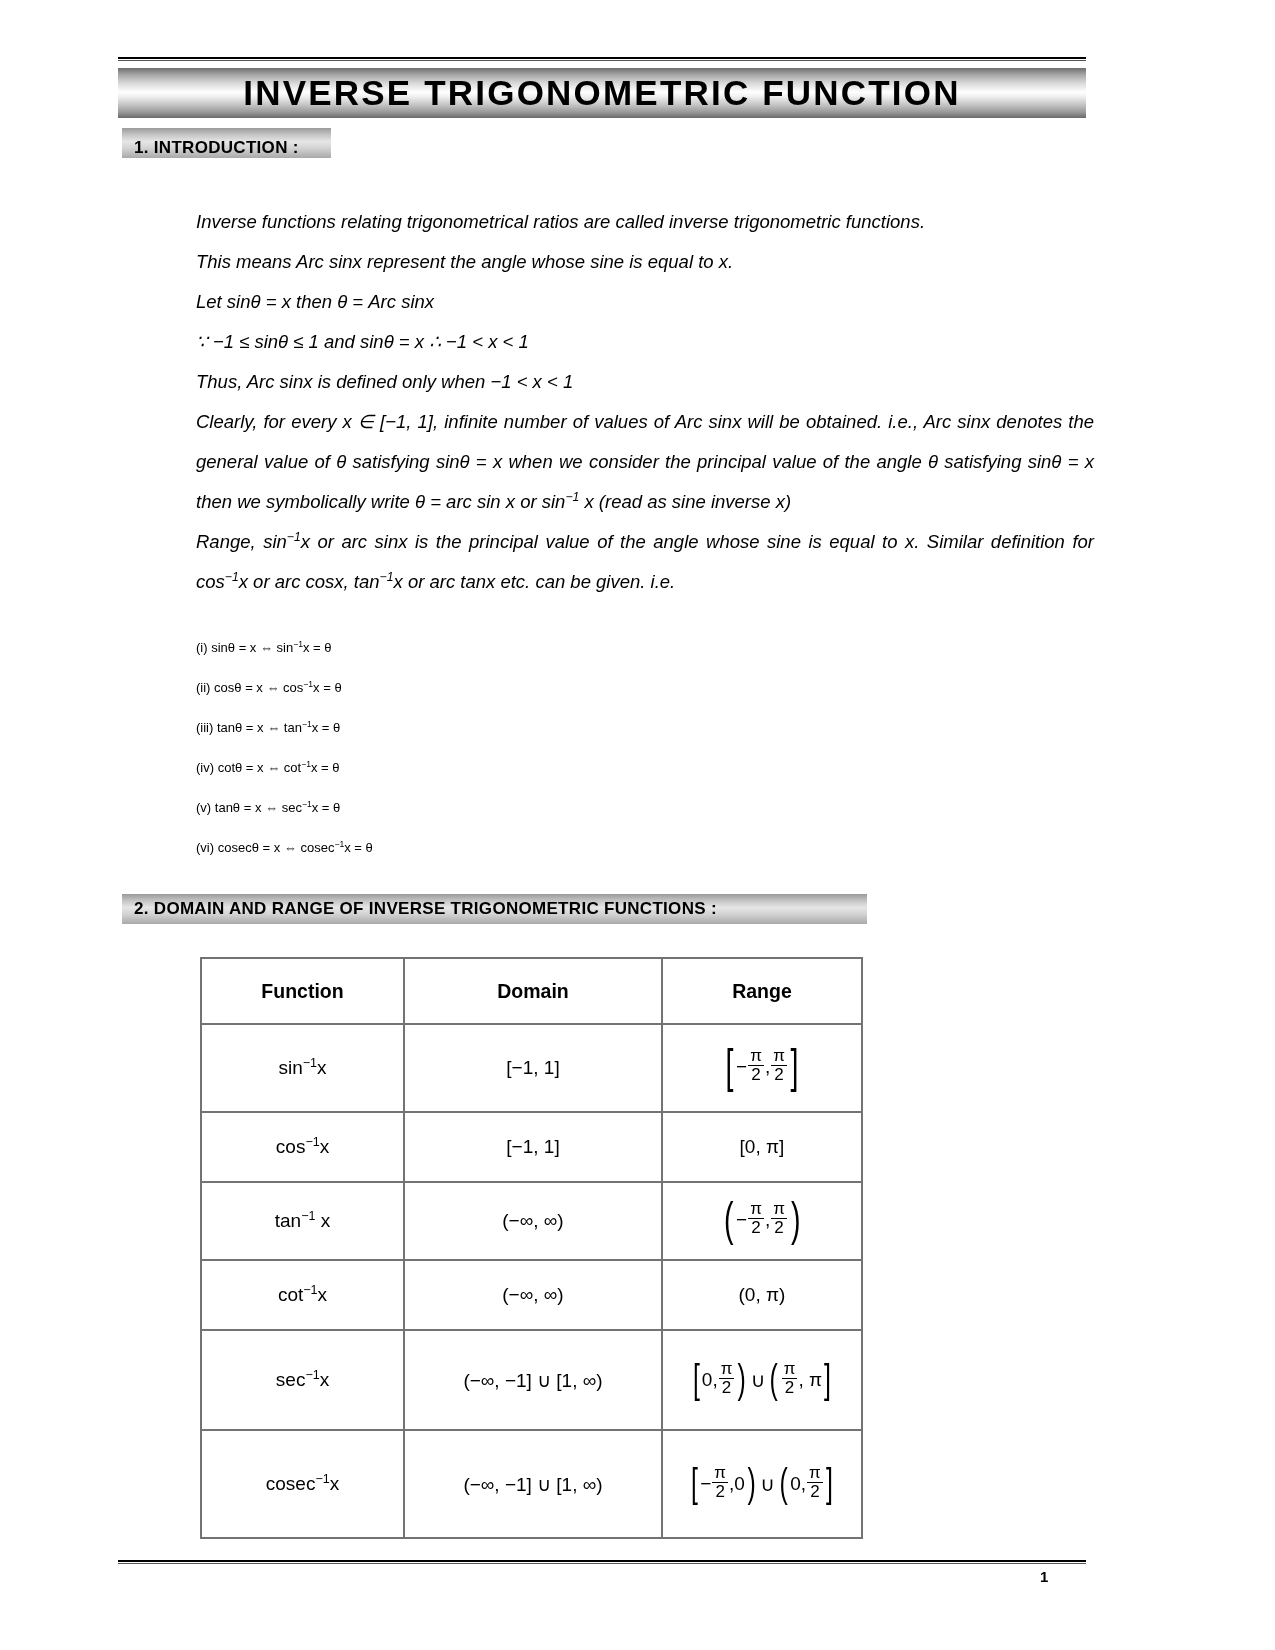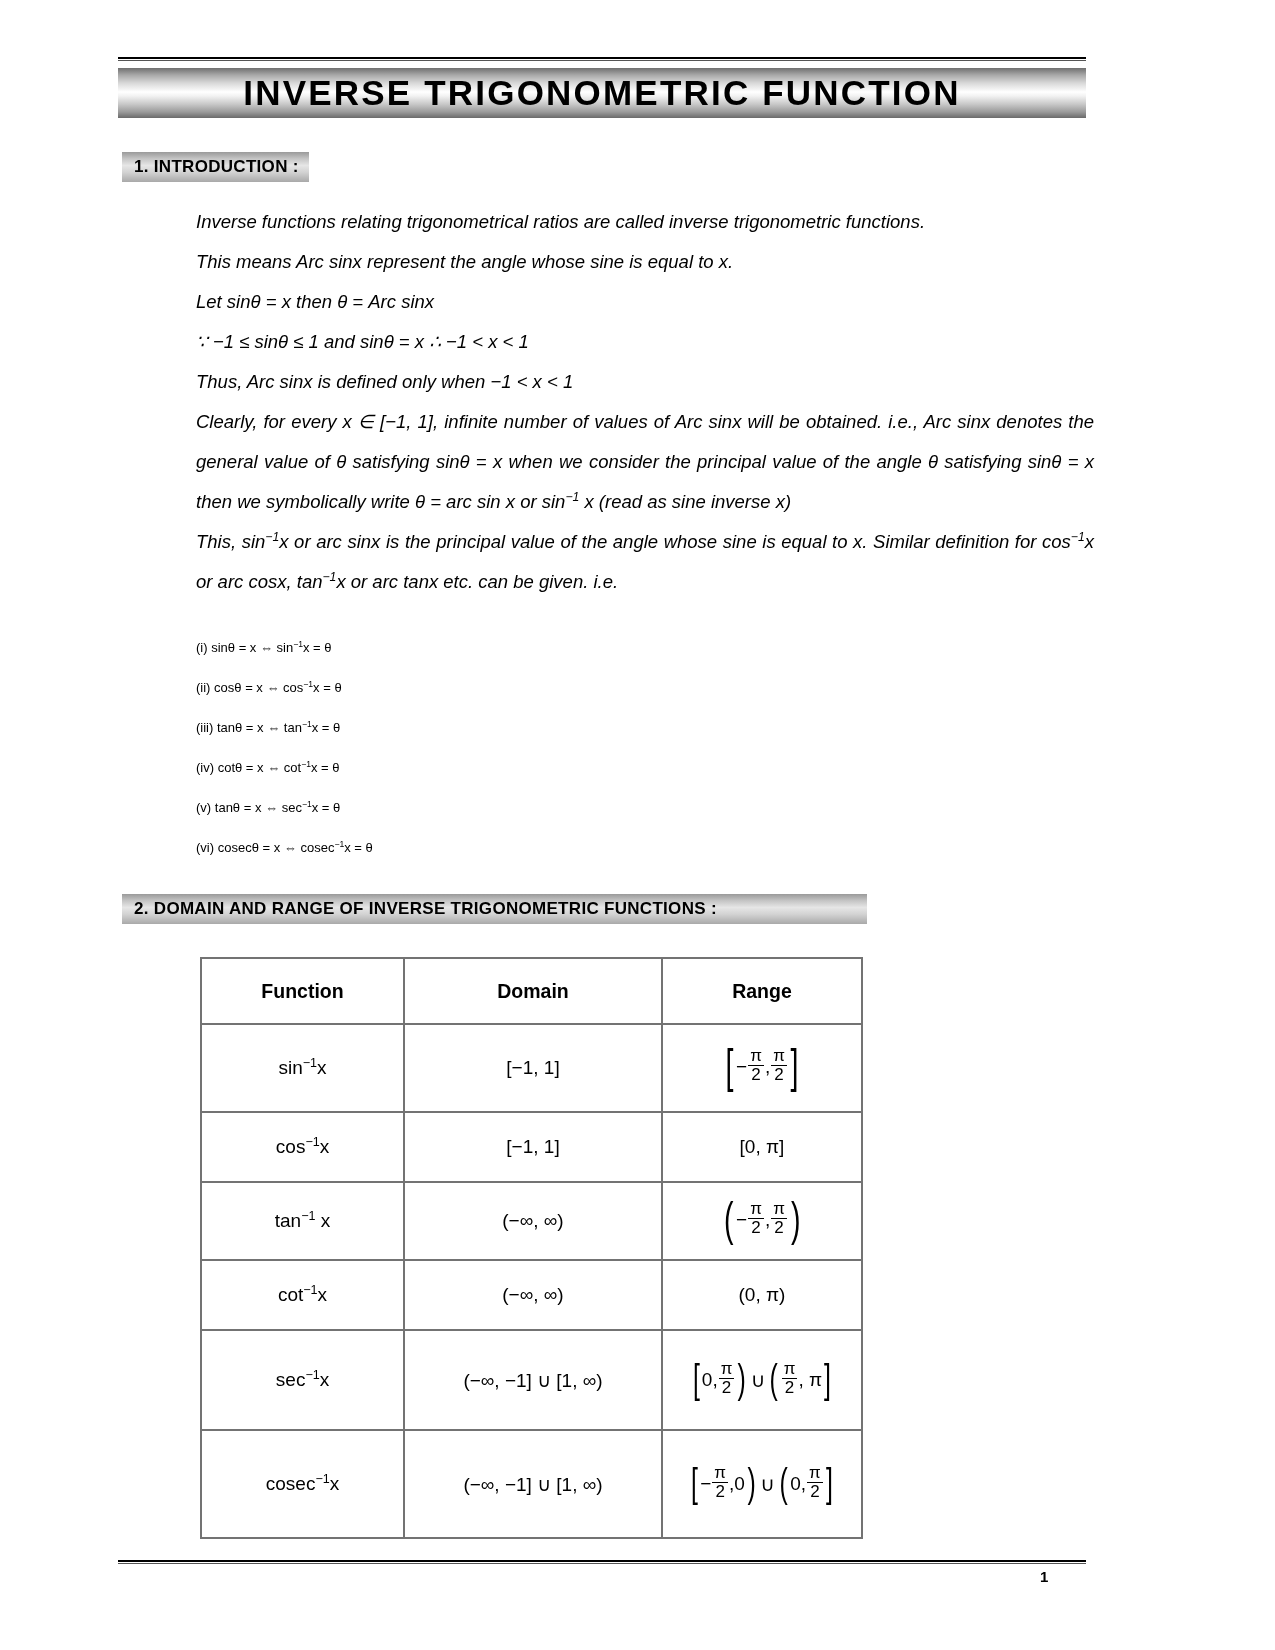--- a/index.html
+++ b/index.html
@@ -71,21 +71,21 @@
     align-items: center;
     padding-left: 12px;
   }
   .sec-bar span {
     font-size: 17px;
     font-weight: bold;
     color: #000;
     letter-spacing: .3px;
     white-space: nowrap;
   }
-  #sec1 { left: 122px; top: 152px; width: 187px; }
+  #sec1 { left: 122px; top: 128px; width: 209px; align-items: flex-end; }
   #sec2 { left: 122px; top: 886px; width: 745px; margin-top: 8px; }
 
   
   .body-text {
     position: absolute;
     left: 196px; top: 202px;
     width: 898px;
     font-size: 18.5px;
     line-height: 40px;
     color: #000;
@@ -194,21 +194,21 @@
     <span>1. INTRODUCTION :</span>
   </div>
 
   <div class="body-text">
     <p>Inverse functions relating trigonometrical ratios are called inverse trigonometric  functions.</p>
     <p>This means Arc sinx represent the angle whose sine is equal to x.</p>
     <p>Let sinθ = x then θ = Arc sinx</p>
     <p>∵ −1 ≤ sinθ ≤ 1   and sinθ = x  ∴ −1 &lt; x &lt; 1</p>
     <p>Thus, Arc sinx is defined only when −1 &lt; x &lt; 1</p>
     <p class="just"><span>Clearly, for every x </span><span>∈</span><span> [−1, 1], infinite number of values of Arc sinx will be obtained. i.e., Arc sinx denotes the general value of θ satisfying sinθ = x when we consider the principal value of the angle θ satisfying sinθ = x then we symbolically write θ = arc sin x or sin</span><sup class="inv">−1</sup><span> x (read as sine inverse x)</span></p>
-    <p class="just"><span>This, sin</span><sup class="inv">−1</sup><span>x or arc sinx is the principal value of the angle whose sine is equal to x. Similar definition for cos</span><sup class="inv">−1</sup><span>x or arc cosx, tan</span><sup class="inv">−1</sup><span>x or arc tanx etc. can be given. i.e.</span></p>
+    <p class="just"><span>Range, sin</span><sup class="inv">−1</sup><span>x or arc sinx is the principal value of the angle whose sine is equal to x. Similar definition for cos</span><sup class="inv">−1</sup><span>x or arc cosx, tan</span><sup class="inv">−1</sup><span>x or arc tanx etc. can be given. i.e.</span></p>
   </div>
 
   <div class="eqlist">
     <div><span>(i)</span>&nbsp;<span>sinθ = x</span> <span>⇔</span> <span>sin</span><sup class="inv">−1</sup><span>x = θ</span></div>
     <div><span>(ii)</span>&nbsp;<span>cosθ = x</span> <span>⇔</span> <span>cos</span><sup class="inv">−1</sup><span>x = θ</span></div>
     <div><span>(iii)</span>&nbsp;<span>tanθ = x</span> <span>⇔</span> <span>tan</span><sup class="inv">−1</sup><span>x = θ</span></div>
     <div><span>(iv)</span>&nbsp;<span>cotθ = x</span> <span>⇔</span> <span>cot</span><sup class="inv">−1</sup><span>x = θ</span></div>
     <div><span>(v)</span>&nbsp;<span>tanθ = x</span> <span>⇔</span> <span>sec</span><sup class="inv">−1</sup><span>x = θ</span></div>
     <div><span>(vi)</span>&nbsp;<span>cosecθ = x</span> <span>⇔</span> <span>cosec</span><sup class="inv">−1</sup><span>x = θ</span></div>
   </div>

